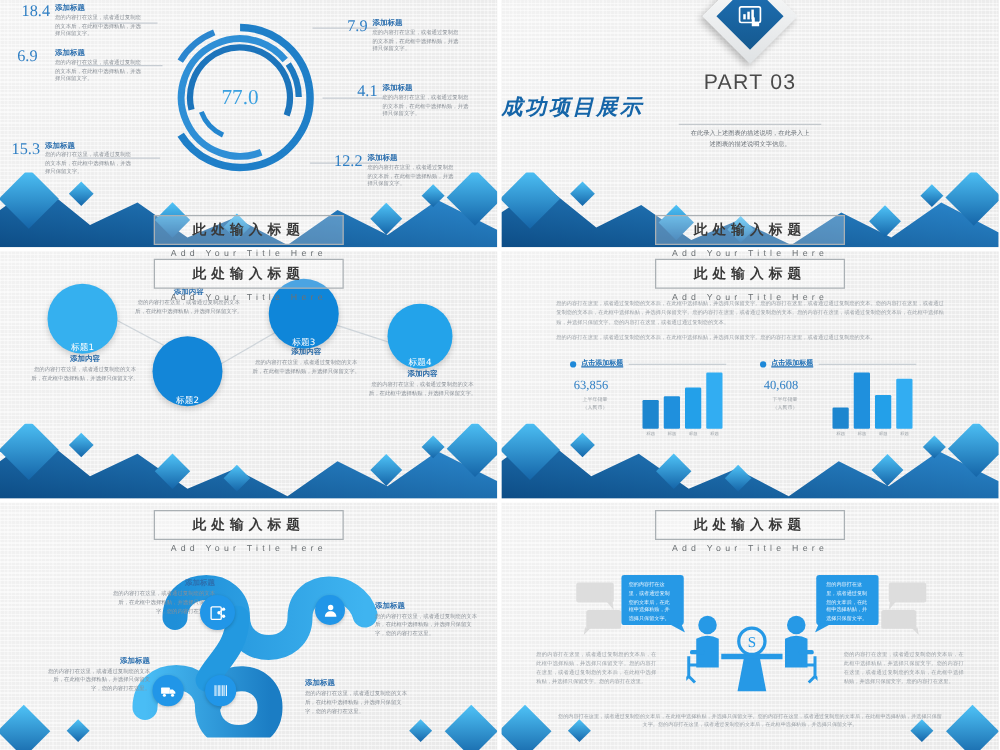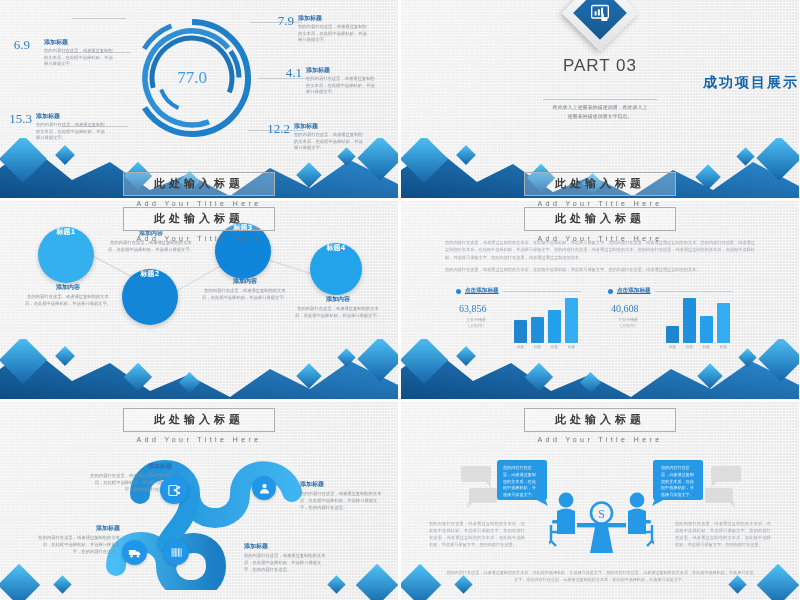--- a/index.html
+++ b/index.html
@@ -96,40 +96,40 @@
     background:linear-gradient(135deg,#1f72b8,#15598f);
     display:flex; align-items:center; justify-content:center;
   }
   .badge-in svg{ transform:rotate(-45deg); }
   .part-no{
     position:absolute; top:56px; width:100%; text-align:center;
     font-size:17px; color:#4a4a4a; letter-spacing:1px;
     font-family:"Liberation Sans",sans-serif; z-index:12;
   }
   .part-cn{
-    position:absolute; top:74px; width:100%; text-align:right;
-    font-size:14px; color:#1565a8; font-weight:700; letter-spacing:2px;
-    font-family:"DejaVu Sans",sans-serif; z-index:12;
+    position:absolute; top:74px; width:100%; text-align:left;
+    font-size:17px; color:#1565a8; font-weight:700; letter-spacing:2px;
+    font-family:"DejaVu Sans",sans-serif; z-index:12;font-style:italic;
   }
   .part-rule{
     position:absolute; top:99px; left:50%; margin-left:-57px;
     width:114px; border-top:1px solid #c3c8cc; z-index:12;
   }
   .part-desc{
     position:absolute; top:103px; width:100%; text-align:center;
     font-size:5px; color:#6e747a; line-height:1.7; z-index:12;
     font-family:"DejaVu Sans",sans-serif;
   }
   .part-desc span{ display:block; }
 
   
   .bubble{
     position:absolute; border-radius:50%;
-    display:flex; align-items:flex-start; justify-content:center;
-    color:#fff; font-weight:700; font-family:"DejaVu Sans",sans-serif;
+    display:flex; align-items:flex-end; justify-content:center;
+    color:#fff; font-weight:400; font-family:"DejaVu Sans",sans-serif;
     box-shadow:0 2px 5px rgba(0,0,0,.18); z-index:10;
   }
   .cblock{ position:absolute; width:86px; text-align:center; z-index:9;}
   .cblock .h{ font-size:6px; color:#2c6fae; font-weight:700; margin-bottom:2px;
     font-family:"DejaVu Sans",sans-serif;}
   .cblock .t{ font-size:4.3px; color:#8a9097; line-height:1.6;
     font-family:"DejaVu Sans",sans-serif;}
   .conn{ position:absolute; border-top:1px solid #cfd5da; z-index:4; transform-origin:0 0;}
 
   
@@ -196,20 +196,27 @@
           <circle cx="70" cy="70" r="47" stroke="#2f8fd6" stroke-width="5.5" stroke-dasharray="206 90" stroke-dashoffset="-40" transform="rotate(20 70 70)"></circle>
           <circle cx="70" cy="70" r="40" stroke="#1c74bb" stroke-width="5" stroke-dasharray="150 102" stroke-dashoffset="-18" transform="rotate(140 70 70)"></circle>
           <circle cx="70" cy="70" r="56" stroke="#2b86cf" stroke-width="5" stroke-dasharray="36 316" stroke-dashoffset="-300" transform="rotate(-96 70 70)"></circle>
           <circle cx="70" cy="70" r="47" stroke="#1d79c0" stroke-width="5" stroke-dasharray="28 268" stroke-dashoffset="-250" transform="rotate(20 70 70)"></circle>
           <circle cx="70" cy="70" r="33" stroke="#2486cf" stroke-width="4" stroke-dasharray="26 182" stroke-dashoffset="-60" transform="rotate(10 70 70)"></circle>
         </g>
       </svg>
       <div class="ring-center">77.0</div>
     </div>
 
+    <div class="kpi left" style="left:14px; top:2px;">
+      <div class="val">18.4</div>
+      <div>
+        <div class="lbl">添加标题</div>
+        <div class="txt">您的内容打在这里，或者通过复制您的文本后，在此框中选择粘贴，并选择只保留文字。</div>
+      </div>
+    </div>
 
     <div class="kpi left" style="left:4px; top:38px;gap:14px;">
       <div class="val">6.9</div>
       <div>
         <div class="lbl">添加标题</div>
         <div class="txt">您的内容打在这里，或者通过复制您的文本后，在此框中选择粘贴，并选择只保留文字。</div>
       </div>
     </div>
 
     <div class="kpi left" style="left:6px; top:112px;">

